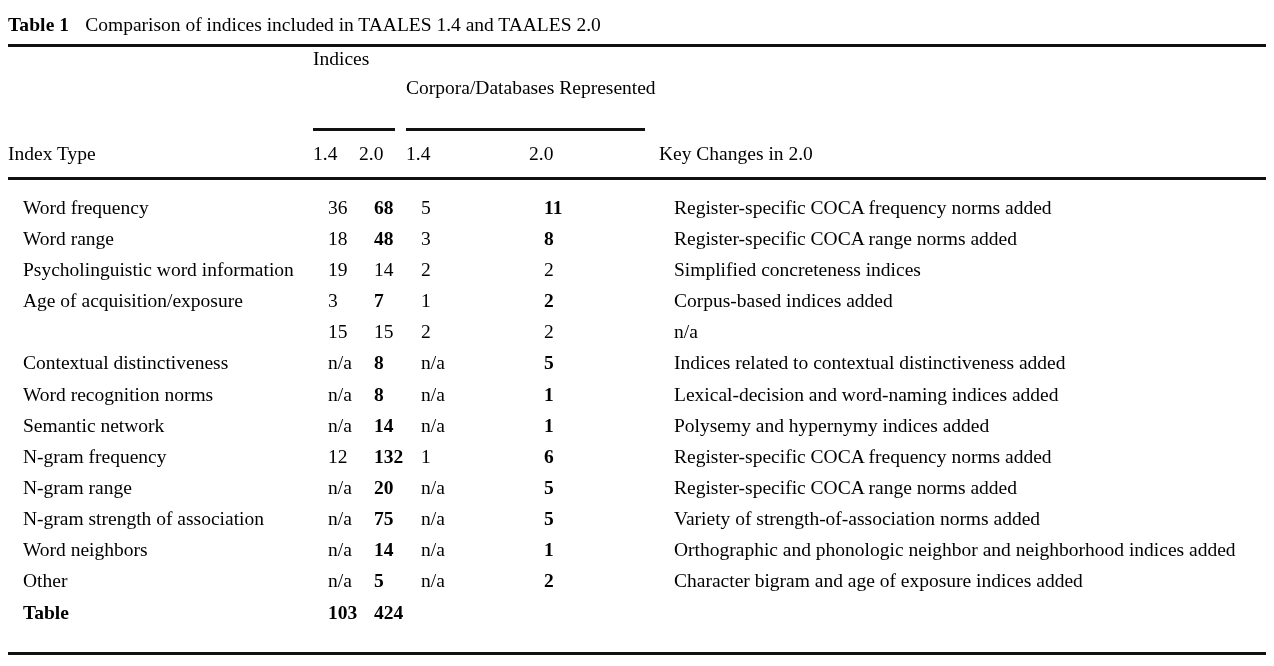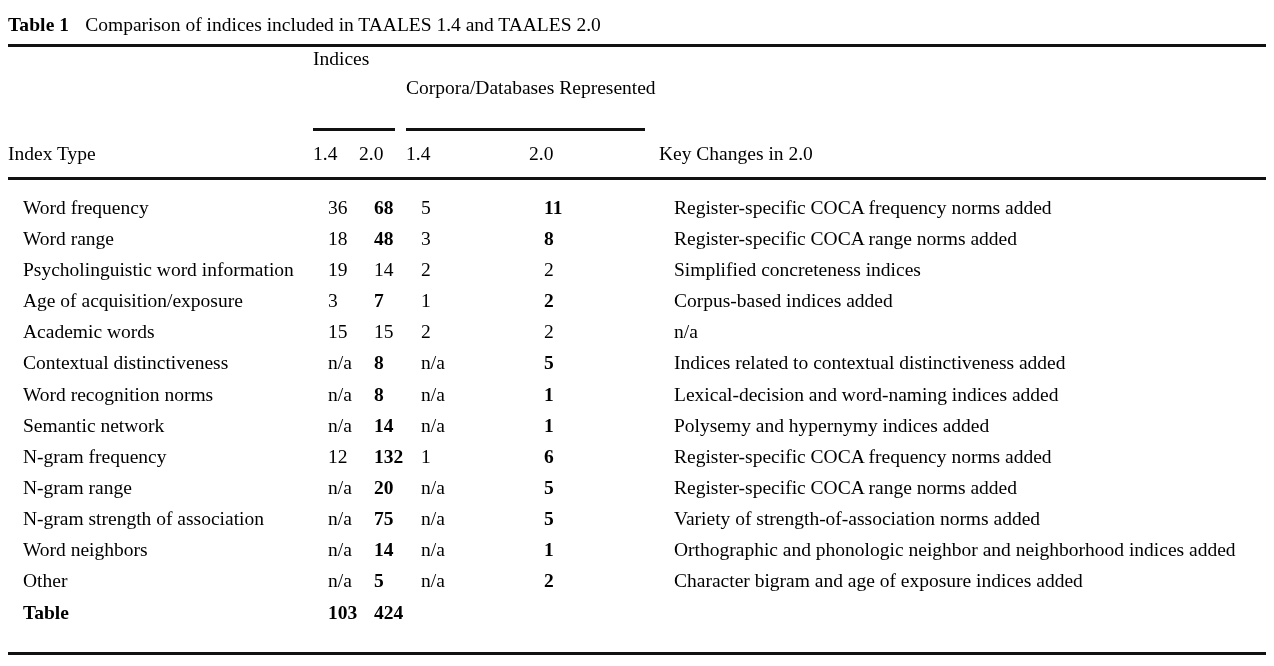--- a/index.html
+++ b/index.html
@@ -162,21 +162,20 @@
       </div>
       <div class="row">
         <span class="cell c-type n">Age of acquisition/exposure</span>
         <span class="cell c-i14 n">3</span>
         <span class="cell c-i20 b">7</span>
         <span class="cell c-c14 n">1</span>
         <span class="cell c-c20 b">2</span>
         <span class="cell c-key n">Corpus-based indices added</span>
       </div>
       <div class="row">
-        <span class="cell c-type n">Academic words</span>
         <span class="cell c-i14 n">15</span>
         <span class="cell c-i20 n">15</span>
         <span class="cell c-c14 n">2</span>
         <span class="cell c-c20 n">2</span>
         <span class="cell c-key n">n/a</span>
       </div>
       <div class="row">
         <span class="cell c-type n">Contextual distinctiveness</span>
         <span class="cell c-i14 n">n/a</span>
         <span class="cell c-i20 b">8</span>

